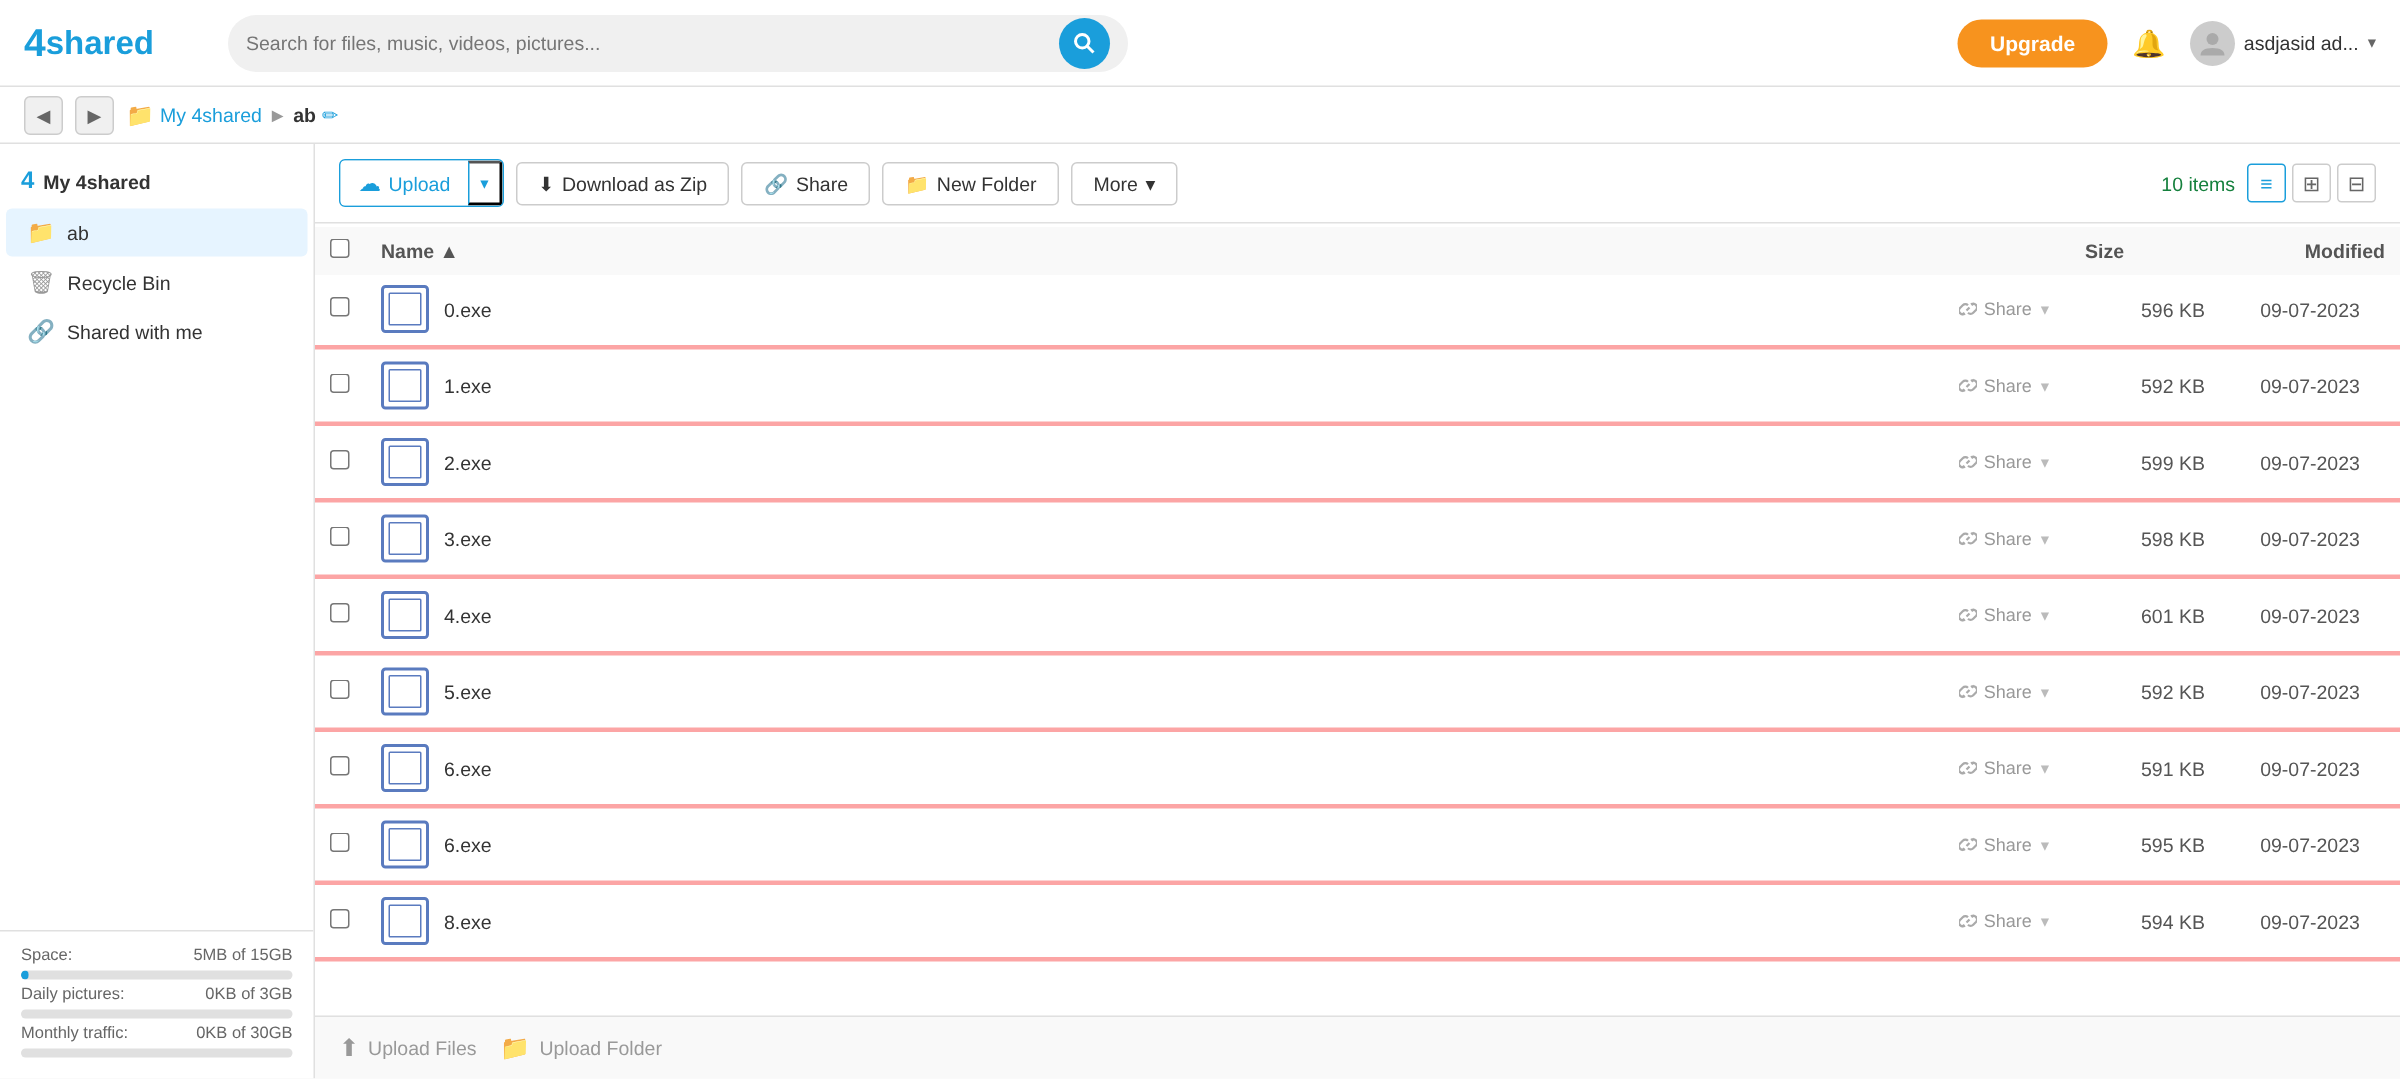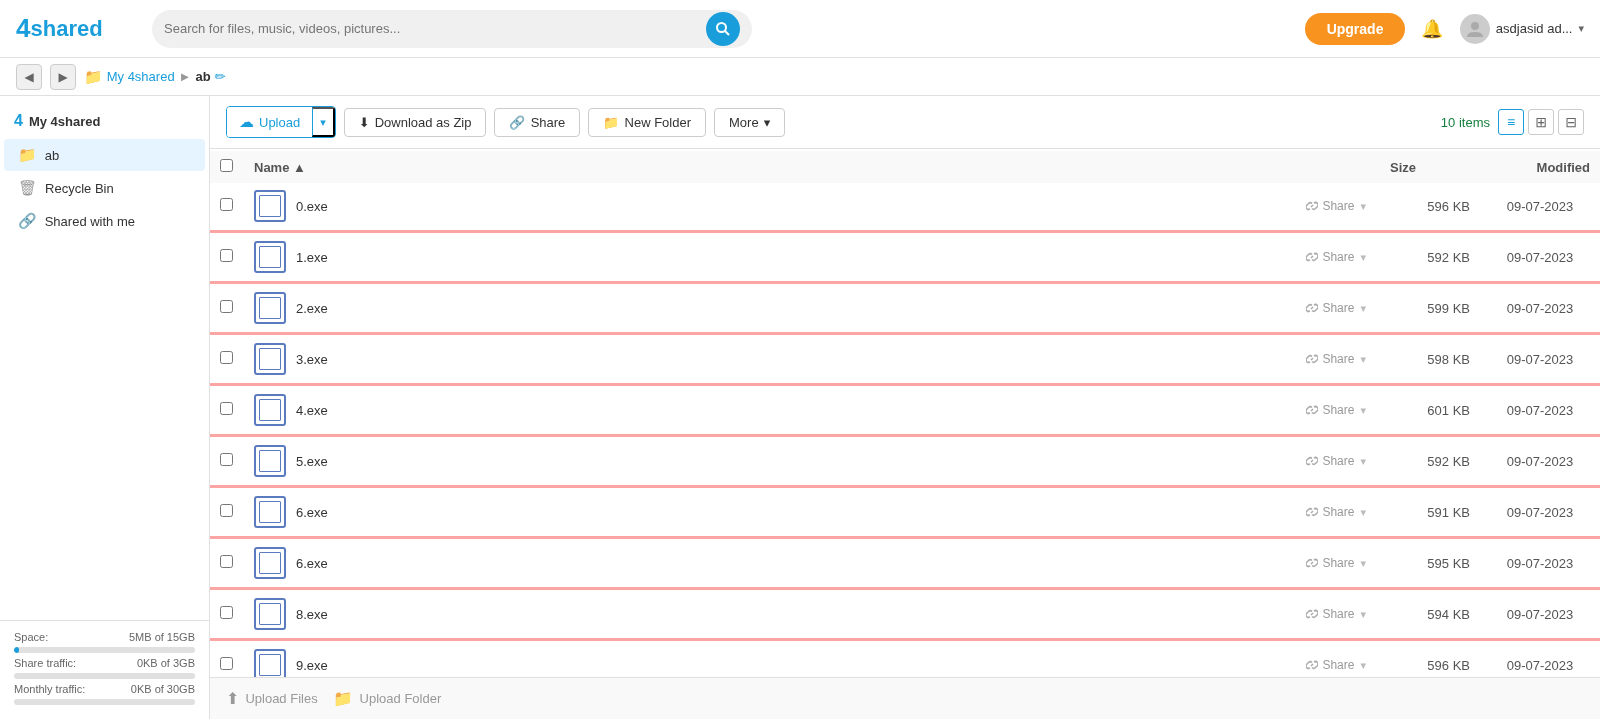--- a/index.html
+++ b/index.html
@@ -459,21 +459,21 @@
     </div>
     <div class="sidebar-footer">
       <div class="progress-row">
         <span>Space:</span>
         <span>5MB of 15GB</span>
       </div>
       <div class="progress-bar-wrap">
         <div class="progress-bar-fill" style="width:3%;"></div>
       </div>
       <div class="progress-row">
-        <span>Share traffic:</span>
+        <span>Daily pictures:</span>
         <span>0KB of 3GB</span>
       </div>
       <div class="progress-bar-wrap">
         <div class="progress-bar-fill" style="width:0%;"></div>
       </div>
       <div class="progress-row">
         <span>Monthly traffic:</span>
         <span>0KB of 30GB</span>
       </div>
       <div class="progress-bar-wrap">
@@ -739,44 +739,20 @@
               <path d="M5 7L7 5M3.5 8.5L2 10M8.5 3.5L10 2M4 9a2.5 2.5 0 01-3.5-3.5l2-2a2.5 2.5 0 013.5 0M8 3a2.5 2.5 0 013.5 3.5l-2 2a2.5 2.5 0 01-3.5 0"></path>
             </svg>
             Share
           </span>
           <span class="share-dropdown">▾</span>
         </div>
       </td>
       <td class="size-cell">594 KB</td>
       <td class="modified-cell">09-07-2023</td>
     </tr>
-            <tr>
-      <td class="check-cell">
-        <input type="checkbox" style="">
-      </td>
-      <td colspan="1">
-        <div class="file-name-cell">
-          <div class="file-icon"></div>
-          <span class="file-name">9.exe</span>
-        </div>
-      </td>
-      <td style="width:120px;">
-        <div class="file-actions-cell">
-          <span class="share-action">
-            <svg width="12" height="12" viewBox="0 0 12 12" fill="none" stroke="#aaa" stroke-width="1.5">
-              <path d="M5 7L7 5M3.5 8.5L2 10M8.5 3.5L10 2M4 9a2.5 2.5 0 01-3.5-3.5l2-2a2.5 2.5 0 013.5 0M8 3a2.5 2.5 0 013.5 3.5l-2 2a2.5 2.5 0 01-3.5 0"></path>
-            </svg>
-            Share
-          </span>
-          <span class="share-dropdown">▾</span>
-        </div>
-      </td>
-      <td class="size-cell">596 KB</td>
-      <td class="modified-cell">09-07-2023</td>
-    </tr>
           </tbody>
       </table>
     </div>
 
     <div class="upload-bar">
       <div class="upload-bar-btn">
         <span class="icon">⬆</span>
         <span>Upload Files</span>
       </div>
       <div class="upload-bar-btn">

